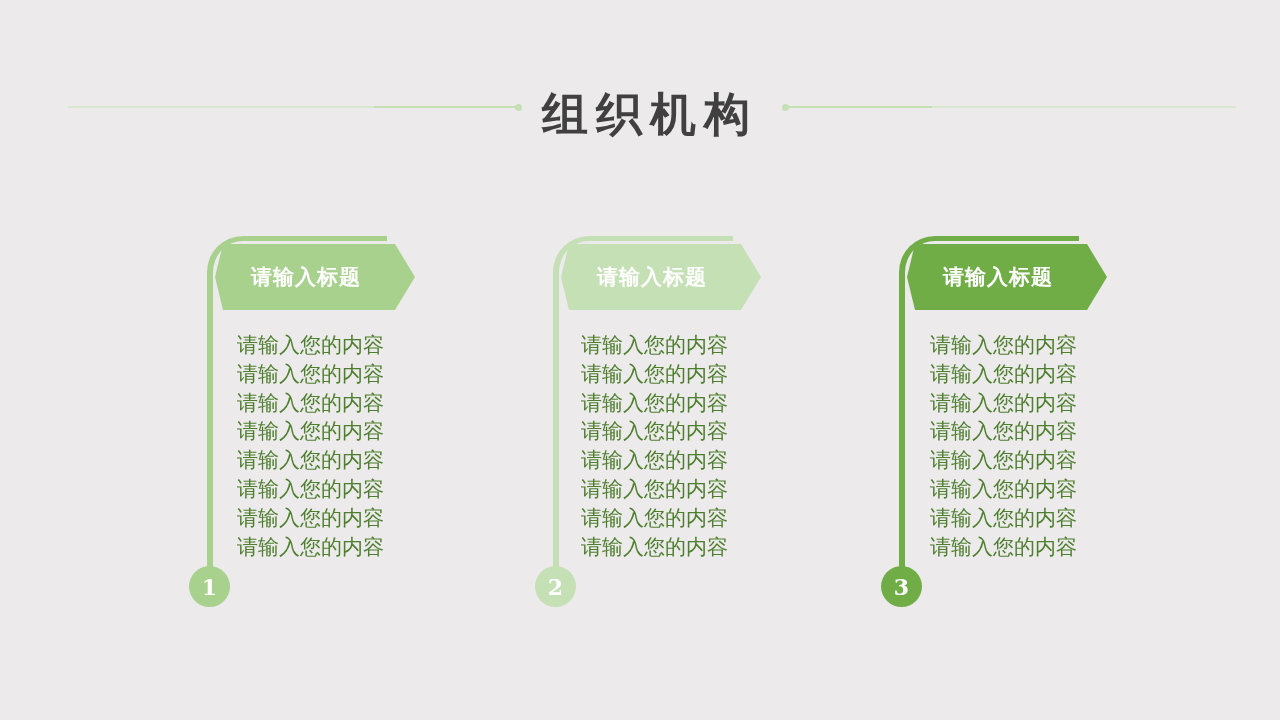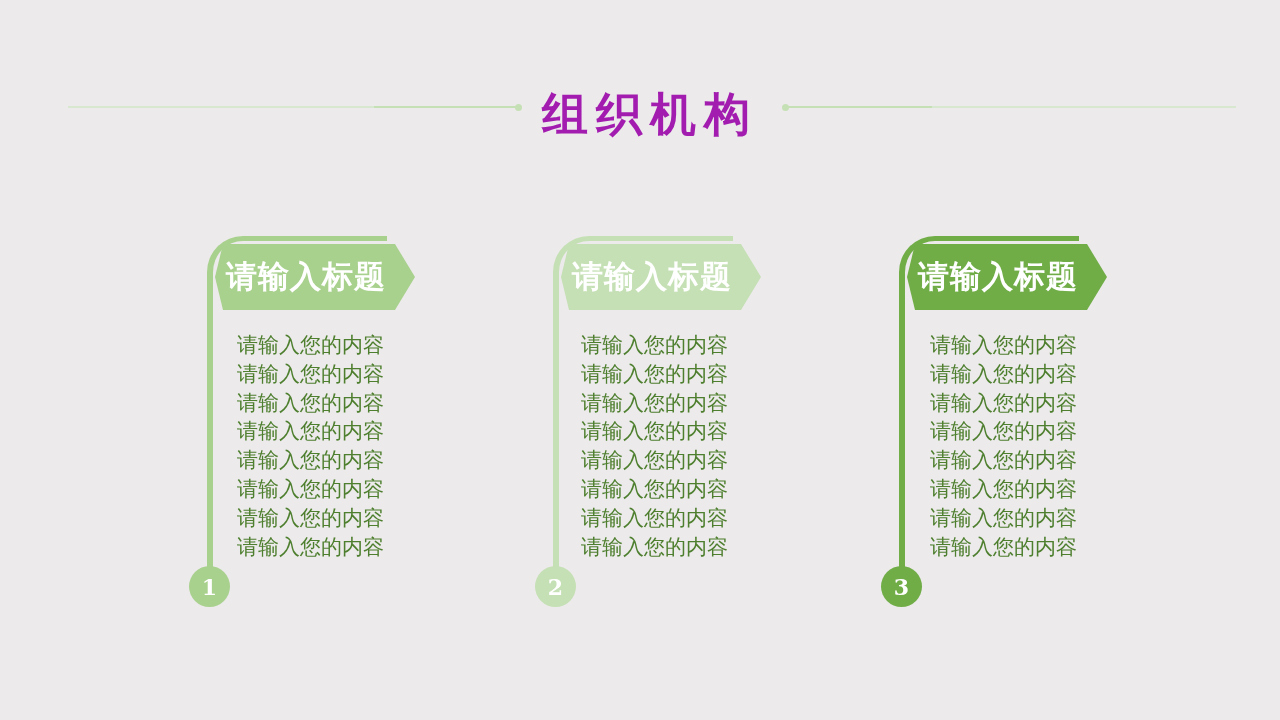--- a/index.html
+++ b/index.html
@@ -24,42 +24,42 @@
       border-top-left-radius: 36px; border-right: none; border-bottom: none;
       box-sizing: border-box;
     }
     .hex {
       position: absolute; left: 24px; top: 244px; width: 200px; height: 66px;
       clip-path: polygon(4% 0, 90% 0, 100% 50%, 90% 100%, 4% 100%, 0 50%);
     }
     .hex-label {
       position: absolute; left: 24px; top: 244px; width: 200px; height: 66px;
       display: flex; align-items: center; justify-content: center;
-      color: #FFFFFF; font-size: 31px; font-weight: bold; letter-spacing: 1px;
+      color: #FFFFFF; font-size: 21px; font-weight: bold; letter-spacing: 1px;
       padding-right: 18px; box-sizing: border-box;
     }
     .content {
       position: absolute; left: 46px; top: 331px; width: 200px;
       color: #4E7F2E; font-size: 21px; font-weight: normal; line-height: 28.8px;
     }
     .content div { white-space: nowrap; }
     .num-circle {
       position: absolute; left: -2px; top: 566px; width: 41px; height: 41px; border-radius: 50%;
       display: flex; align-items: center; justify-content: center;
       color: #FFFFFF; font-weight: bold; font-size: 22px;
     }
   </style>
 </head>
 <body>
 
 <div class="title-row">
   <div class="line-seg" style="left:68px; top:106px; width:306px; background:#D8E7CF;"></div>
   <div class="line-seg" style="left:374px; top:106px; width:146px; background:#C6E0B5;"></div>
   <div class="line-dot" style="left:515px; top:104px; background:#C6E0B5;"></div>
-  <div class="page-title" style="color:#a21caf;">组织机构</div>
+  <div class="page-title" style="color:#404040;">组织机构</div>
   <div class="line-dot" style="left:782px; top:104px; background:#C6E0B5;"></div>
   <div class="line-seg" style="left:786px; top:106px; width:146px; background:#C6E0B5;"></div>
   <div class="line-seg" style="left:932px; top:106px; width:304px; background:#D8E7CF;"></div>
 </div>
 
 <div class="col" style="left:191px;">
   <div class="bracket" style="border-color:#A9D18E;"></div>
   <div class="hex" style="background:#A9D18E;"></div>
   <div class="hex-label">请输入标题</div>
   <div class="content">

